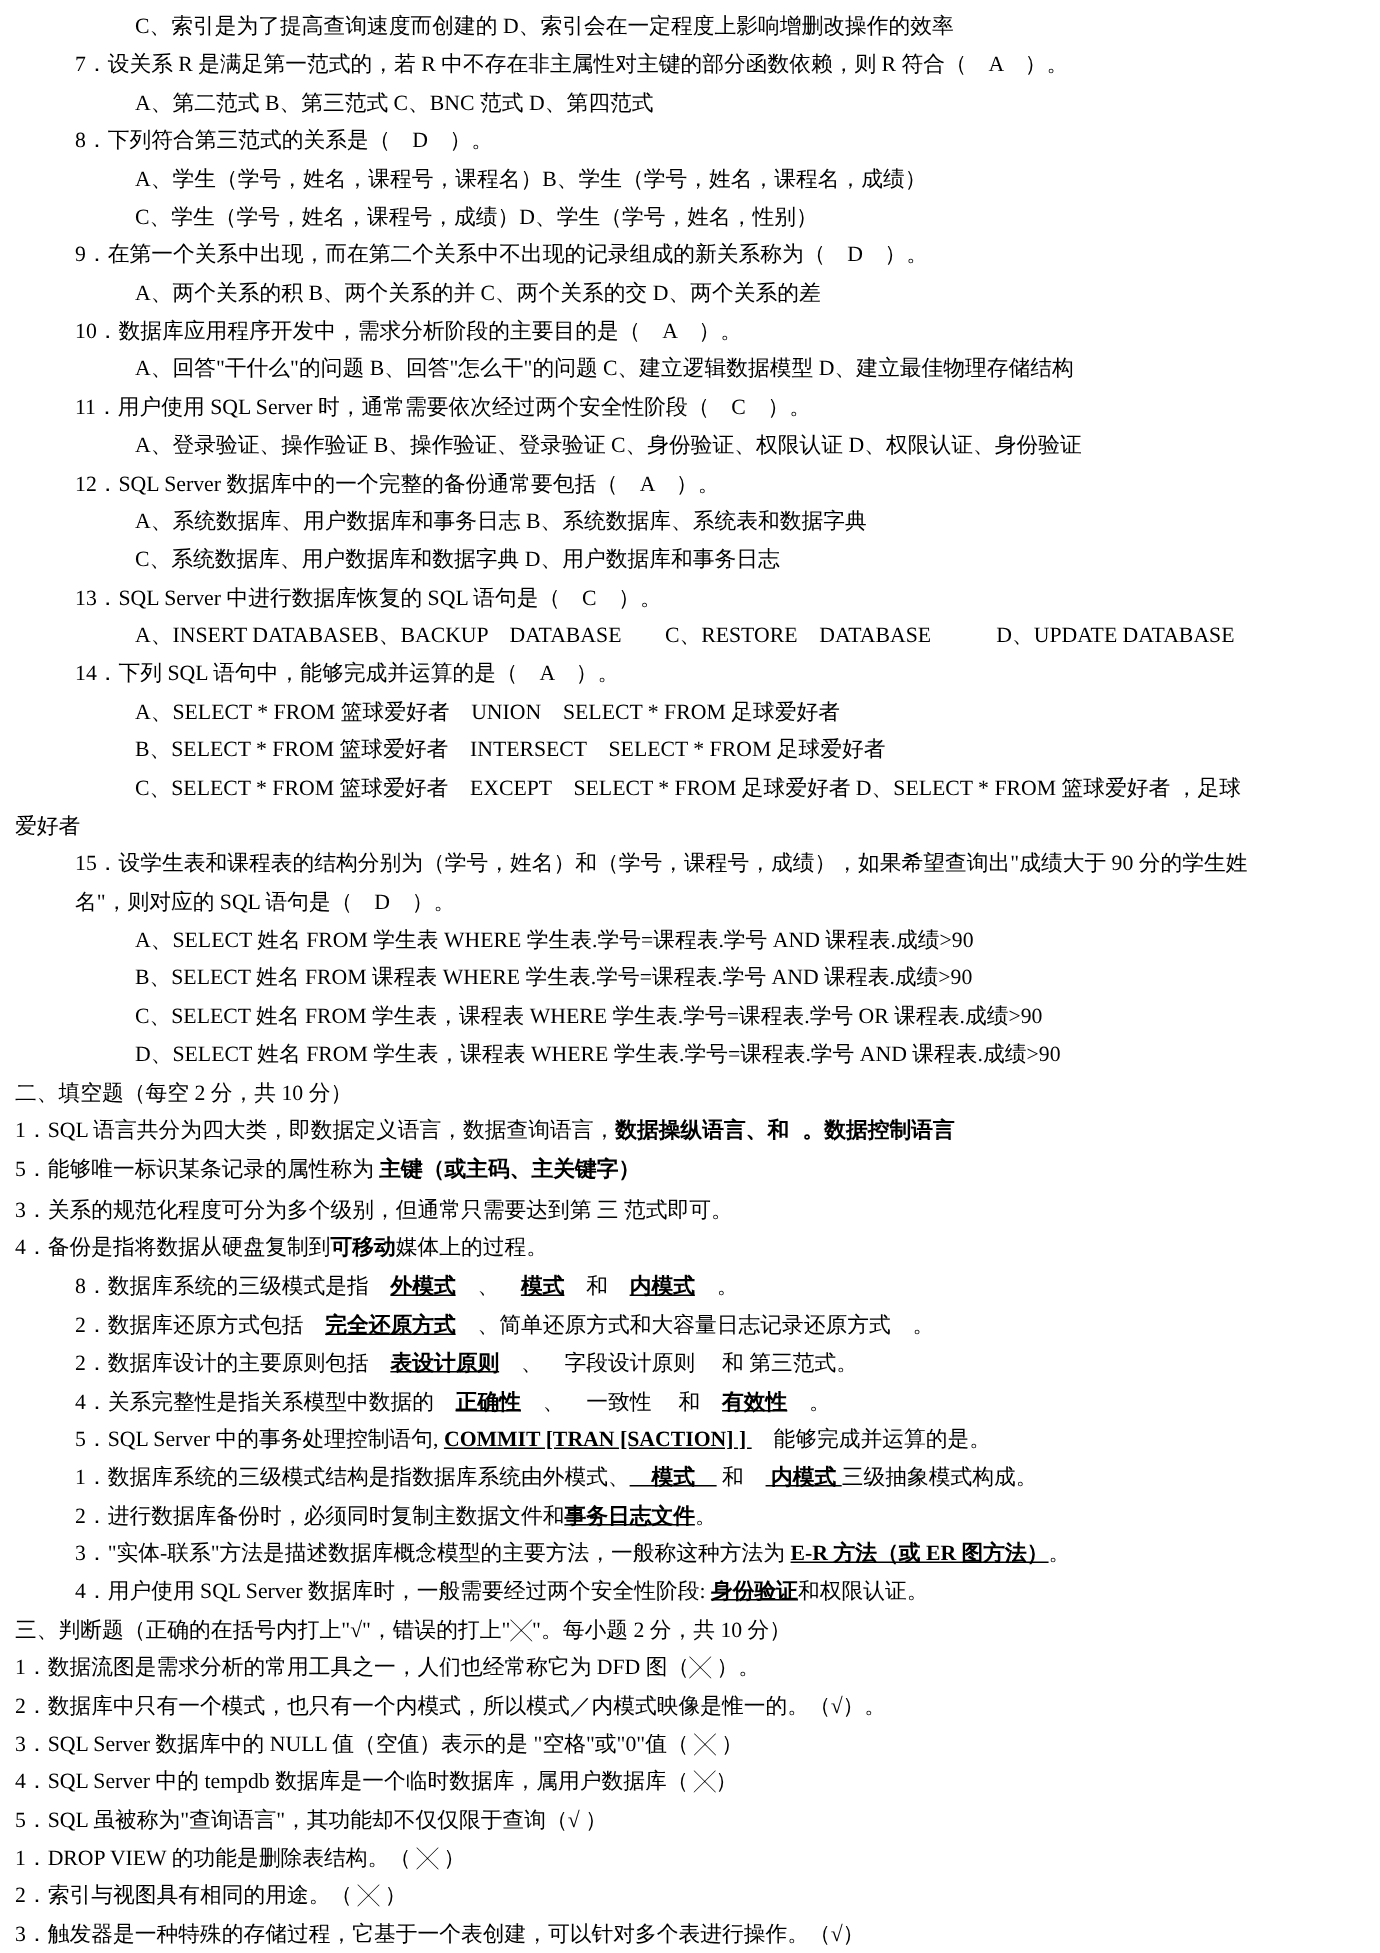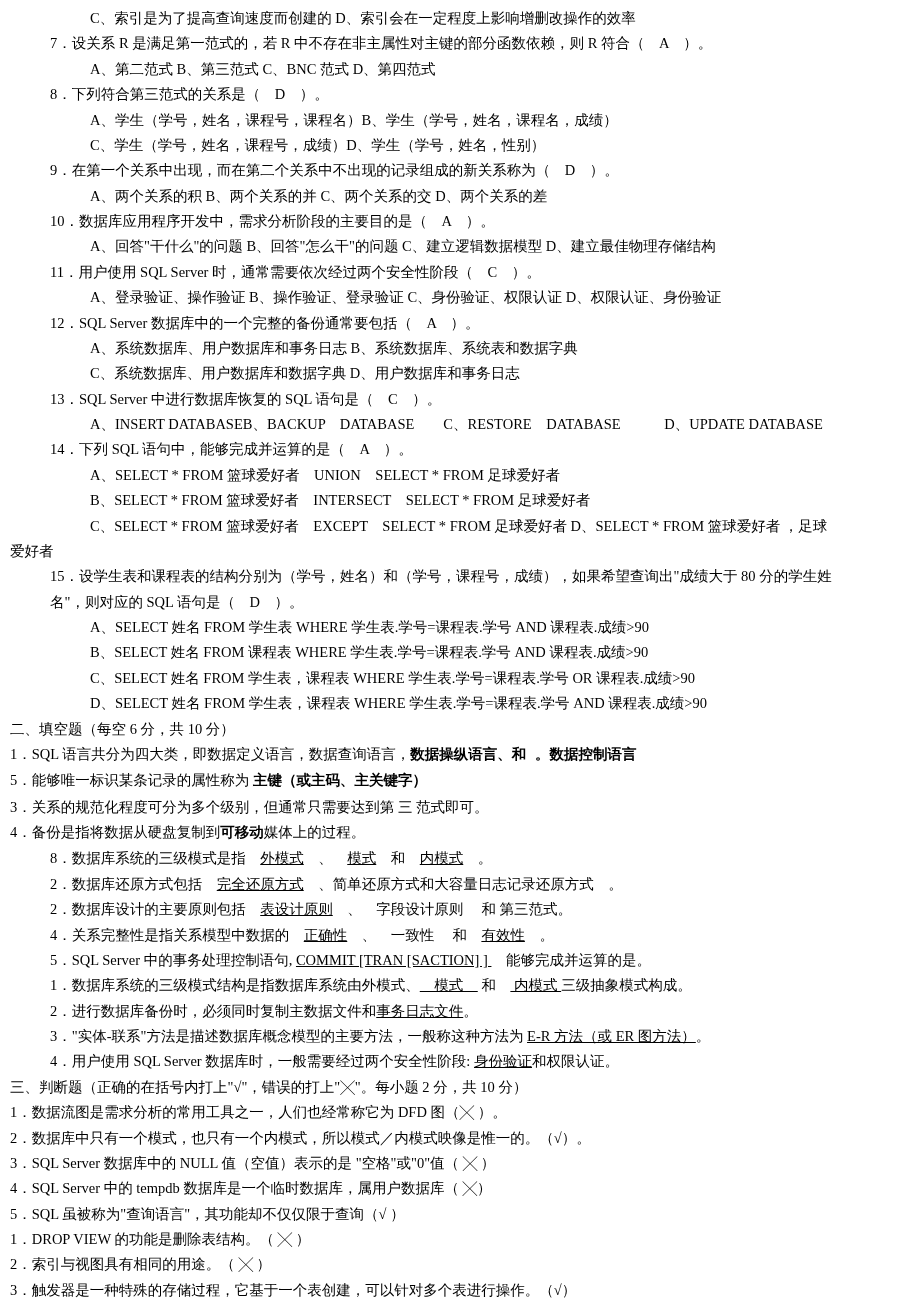--- a/index.html
+++ b/index.html
@@ -8,21 +8,21 @@
     line-height: 1.75;
     color: #000;
     background: #fff;
     margin: 0;
     padding: 6px 10px;
     width: 900px;
   }
   .indent-1 { padding-left: 40px; }
   .indent-2 { padding-left: 80px; }
   .bold { font-weight: bold; font-family: Liberation Mono, monospace; }
-  .u { text-decoration: underline; }
+  .u { text-decoration: underline; font-weight: bold; }
   p { margin: 0; }
 </style>
 </head>
 <body>
 
 <p class="indent-2">C、索引是为了提高查询速度而创建的 D、索引会在一定程度上影响增删改操作的效率</p>
 <p class="indent-1">7．设关系 R 是满足第一范式的，若 R 中不存在非主属性对主键的部分函数依赖，则 R 符合（　A　）。</p>
 <p class="indent-2">A、第二范式 B、第三范式 C、BNC 范式 D、第四范式</p>
 <p class="indent-1">8．下列符合第三范式的关系是（　D　）。</p>
 <p class="indent-2">A、学生（学号，姓名，课程号，课程名）B、学生（学号，姓名，课程名，成绩）</p>
@@ -36,28 +36,28 @@
 <p class="indent-1">12．SQL Server 数据库中的一个完整的备份通常要包括（　A　）。</p>
 <p class="indent-2">A、系统数据库、用户数据库和事务日志 B、系统数据库、系统表和数据字典</p>
 <p class="indent-2">C、系统数据库、用户数据库和数据字典 D、用户数据库和事务日志</p>
 <p class="indent-1">13．SQL Server 中进行数据库恢复的 SQL 语句是（　C　）。</p>
 <p class="indent-2">A、INSERT DATABASEB、BACKUP　DATABASE　　C、RESTORE　DATABASE　　　D、UPDATE DATABASE</p>
 <p class="indent-1">14．下列 SQL 语句中，能够完成并运算的是（　A　）。</p>
 <p class="indent-2">A、SELECT * FROM  篮球爱好者　UNION　SELECT * FROM  足球爱好者</p>
 <p class="indent-2">B、SELECT * FROM  篮球爱好者　INTERSECT　SELECT * FROM  足球爱好者</p>
 <p class="indent-2">C、SELECT * FROM  篮球爱好者　EXCEPT　SELECT * FROM  足球爱好者 D、SELECT * FROM  篮球爱好者  ，足球</p>
 <p>爱好者</p>
-<p class="indent-1">15．设学生表和课程表的结构分别为（学号，姓名）和（学号，课程号，成绩），如果希望查询出"成绩大于 80 分的学生姓</p>
+<p class="indent-1">15．设学生表和课程表的结构分别为（学号，姓名）和（学号，课程号，成绩），如果希望查询出"成绩大于 90 分的学生姓</p>
 <p class="indent-1">名"，则对应的 SQL 语句是（　D　）。</p>
 <p class="indent-2">A、SELECT  姓名  FROM  学生表  WHERE  学生表.学号=课程表.学号  AND  课程表.成绩&gt;90</p>
 <p class="indent-2">B、SELECT  姓名  FROM  课程表  WHERE  学生表.学号=课程表.学号  AND  课程表.成绩&gt;90</p>
 <p class="indent-2">C、SELECT  姓名  FROM  学生表，课程表  WHERE  学生表.学号=课程表.学号  OR  课程表.成绩&gt;90</p>
 <p class="indent-2">D、SELECT  姓名  FROM  学生表，课程表  WHERE  学生表.学号=课程表.学号  AND  课程表.成绩&gt;90</p>
 
-<p>二、填空题（每空 6 分，共 10 分）</p>
+<p>二、填空题（每空 2 分，共 10 分）</p>
 <p><span>1．SQL 语言共分为四大类，即数据定义语言，数据查询语言，</span><span class="bold">数据操纵语言、和 。数据控制语言</span></p>
 <p><span>5．能够唯一标识某条记录的属性称为 </span><span class="bold">主键（或主码、主关键字）</span></p>
 <p>3．关系的规范化程度可分为多个级别，但通常只需要达到第  三  范式即可。</p>
 <p><span>4．备份是指将数据从硬盘复制到</span><span class="bold">可移动</span><span>媒体上的过程。</span></p>
 
 <p class="indent-1"><span>8．数据库系统的三级模式是指　</span><span class="u">外模式</span><span>　、　</span><span class="u">模式</span><span>　和　</span><span class="u">内模式</span><span>　。</span></p>
 <p class="indent-1"><span>2．数据库还原方式包括　</span><span class="u">完全还原方式</span><span>　、简单还原方式和大容量日志记录还原方式　。</span></p>
 <p class="indent-1"><span>2．数据库设计的主要原则包括　</span><span class="u">表设计原则</span><span>　、　字段设计原则　 和 第三范式。</span></p>
 <p class="indent-1"><span>4．关系完整性是指关系模型中数据的　</span><span class="u">正确性</span><span>　、　一致性　 和　</span><span class="u">有效性</span><span>　。</span></p>
 <p class="indent-1"><span>5．SQL Server  中的事务处理控制语句, </span><span class="u"> COMMIT [TRAN [SACTION] ] </span><span>　能够完成并运算的是。</span></p>

